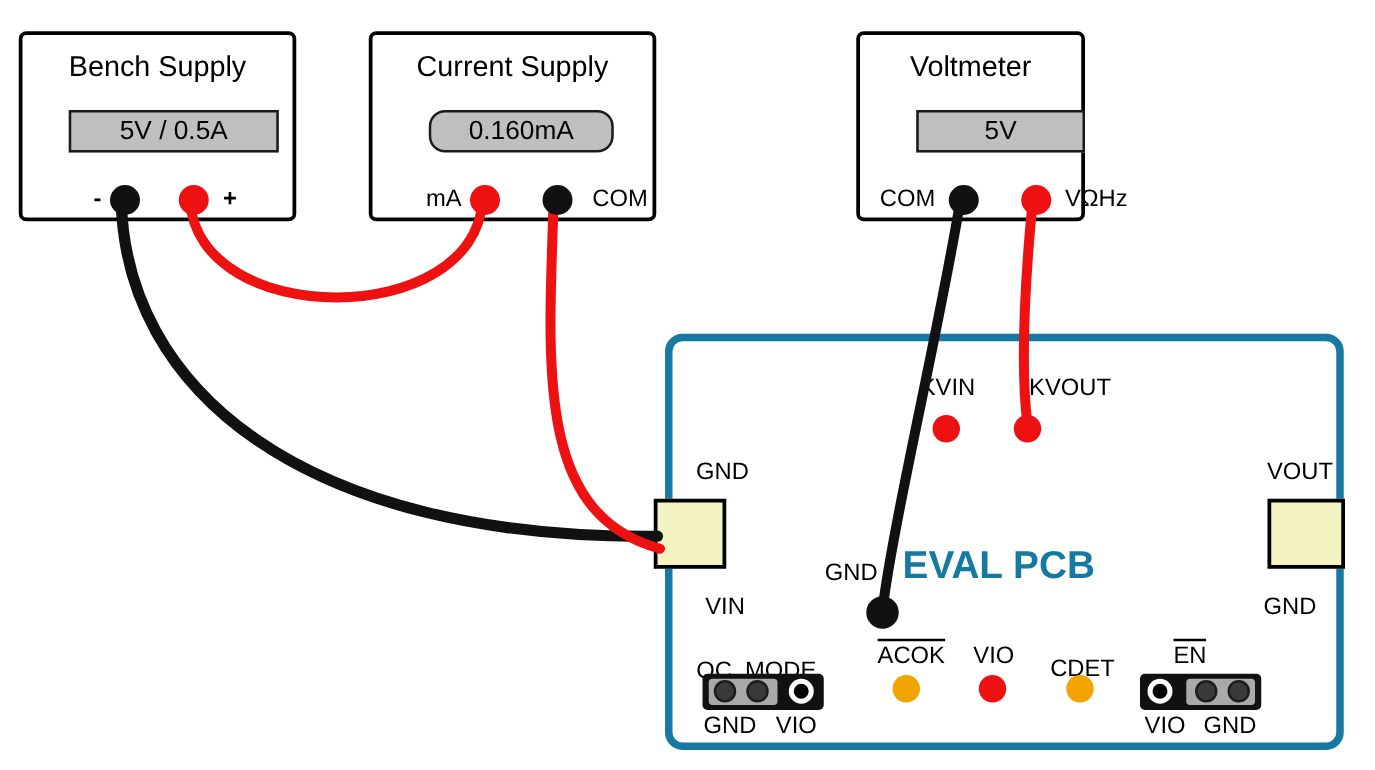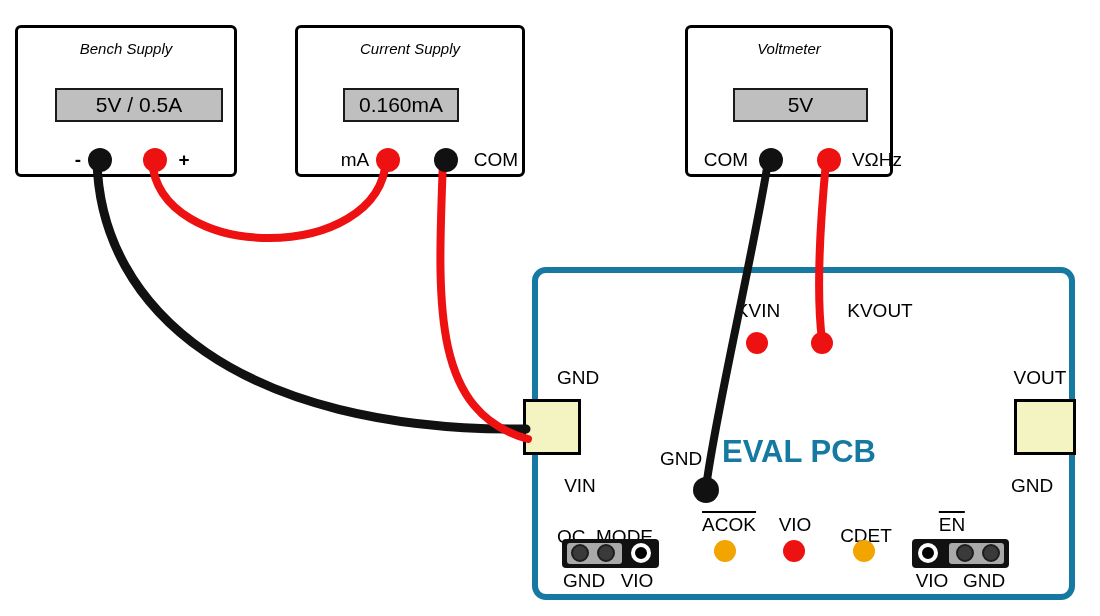--- a/index.html
+++ b/index.html
@@ -1,21 +1,21 @@
 <!DOCTYPE html>
 <html><head>
 <meta charset="utf-8">
 <style>
   html, body { margin:0; padding:0; background:#ffffff; }
   body { font-family:"Liberation Sans", sans-serif; color:#000; }
   .canvas { position:relative; width:1100px; height:616px; background:#fff; overflow:hidden; }
 
   
   .box { position:absolute; background:#fff; border:3px solid #000; border-radius:6px; box-sizing:border-box; }
-  .box-title { position:absolute; top:12px; left:0; right:0; text-align:center; font-size:15px;font-style:italic; }
+  .box-title { position:absolute; top:12px; left:0; right:0; text-align:center; font-size:23px; }
   .display { position:absolute; background:#bfbfbf; border:2px solid #1a1a1a; box-sizing:border-box;
              display:flex; align-items:center; justify-content:center; font-size:21px; }
   .dot { position:absolute; border-radius:50%; z-index:10; }
   .term-label { position:absolute; font-size:19px; transform:translate(-50%,-50%); z-index:10; white-space:nowrap; }
   .bold { font-weight:bold; }
 
   
   .pcb { position:absolute; border:6px solid #1679A1; border-radius:14px; background:#fff; box-sizing:border-box; }
   .pcb-label { position:absolute; font-size:19px; transform:translate(-50%,-50%); white-space:nowrap; }
   .pcb-title { position:absolute; font-size:31px; font-weight:bold; color:#1679A1; transform:translate(-50%,-50%); white-space:nowrap; }
@@ -39,40 +39,40 @@
     <div class="box-title">Bench Supply</div>
     <div class="display" style="left:37px; top:60px; width:168px; height:34px;">5V / 0.5A</div>
     <span class="term-label bold" style="left:60px; top:132px;">-</span>
     <div class="dot" style="left:70px; top:120px; width:24px; height:24px; background:#111;"></div>
     <div class="dot" style="left:125px; top:120px; width:24px; height:24px; background:#EE1111;"></div>
     <span class="term-label bold" style="left:166px; top:132px;">+</span>
   </div>
 
   <div class="box" style="left:295px; top:25px; width:230px; height:152px;">
     <div class="box-title">Current Supply</div>
-    <div class="display" style="left:45px; top:60px; width:116px; height:34px;">0.160mA</div>
+    <div class="display" style="left:45px; top:60px; width:148px; height:34px;border-radius:13px;">0.160mA</div>
     <span class="term-label" style="left:57px; top:132px;">mA</span>
     <div class="dot" style="left:78px; top:120px; width:24px; height:24px; background:#EE1111;"></div>
     <div class="dot" style="left:136px; top:120px; width:24px; height:24px; background:#111;"></div>
     <span class="term-label" style="left:198px; top:132px;">COM</span>
   </div>
 
-  <div class="box" style="left:685px; top:25px; width:208px; height:152px;">
+  <div class="box" style="left:685px; top:25px; width:183px; height:152px;">
     <div class="box-title">Voltmeter</div>
     <div class="display" style="left:45px; top:60px; width:135px; height:34px;">5V</div>
     <span class="term-label" style="left:38px; top:132px;">COM</span>
     <div class="dot" style="left:71px; top:120px; width:24px; height:24px; background:#111;"></div>
     <div class="dot" style="left:129px; top:120px; width:24px; height:24px; background:#EE1111;"></div>
     <span class="term-label" style="left:189px; top:132px;">VΩHz</span>
   </div>
 
   <div class="pcb" style="left:532px; top:267px; width:543px; height:333px;"></div>
 
   <span class="pcb-label" style="left:758px; top:311px;">KVIN</span>
-  <span class="pcb-label" style="left:880px; top:311px;">KVOUT</span>
+  <span class="pcb-label" style="left:856px; top:311px;">KVOUT</span>
 
   <div class="pcb-title" style="left:799px; top:452px;">EVAL PCB</div>
 
   <span class="pcb-label" style="left:578px; top:378px;">GND</span>
   <div class="pad" style="left:523px; top:399px; width:58px; height:56px;"></div>
   <span class="pcb-label" style="left:580px; top:486px;">VIN</span>
 
   <span class="pcb-label" style="left:1040px; top:378px;text-align:right;">VOUT</span>
   <div class="pad" style="left:1014px; top:399px; width:62px; height:56px;"></div>
   <span class="pcb-label" style="left:1032px; top:486px;">GND</span>

